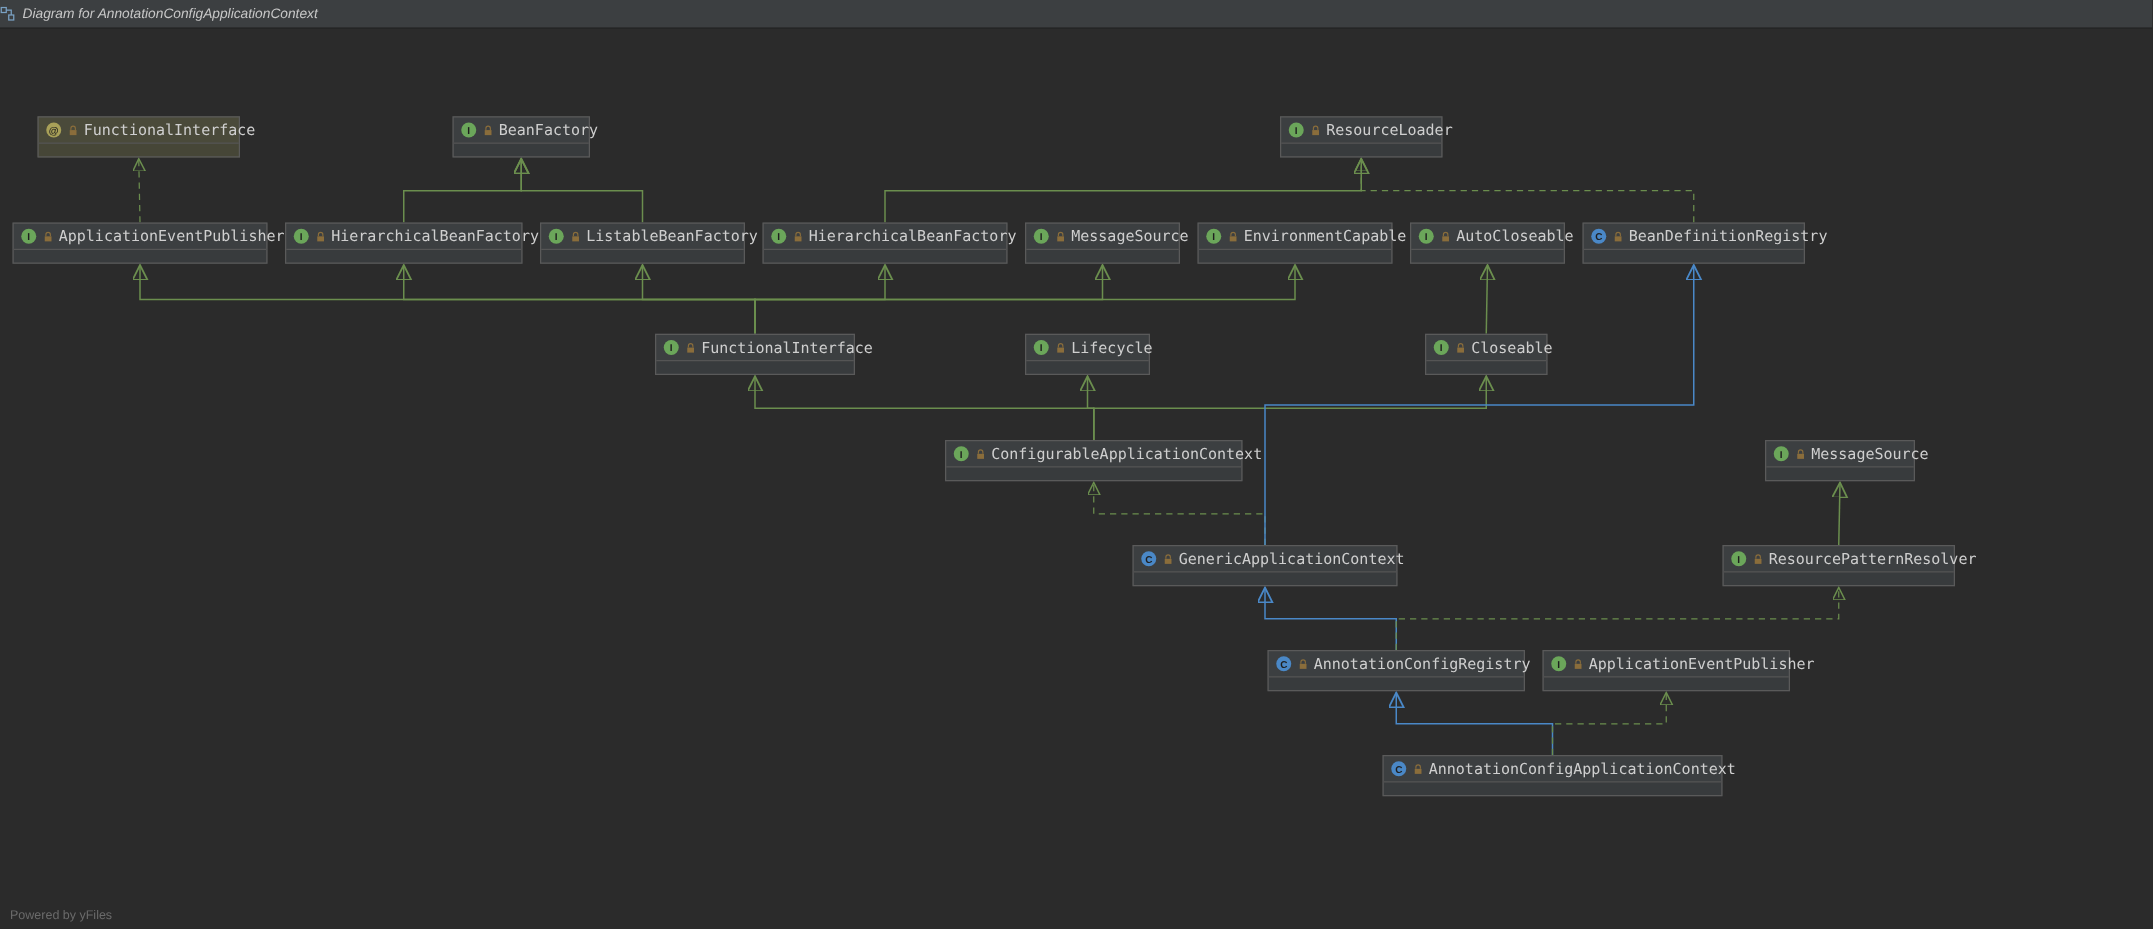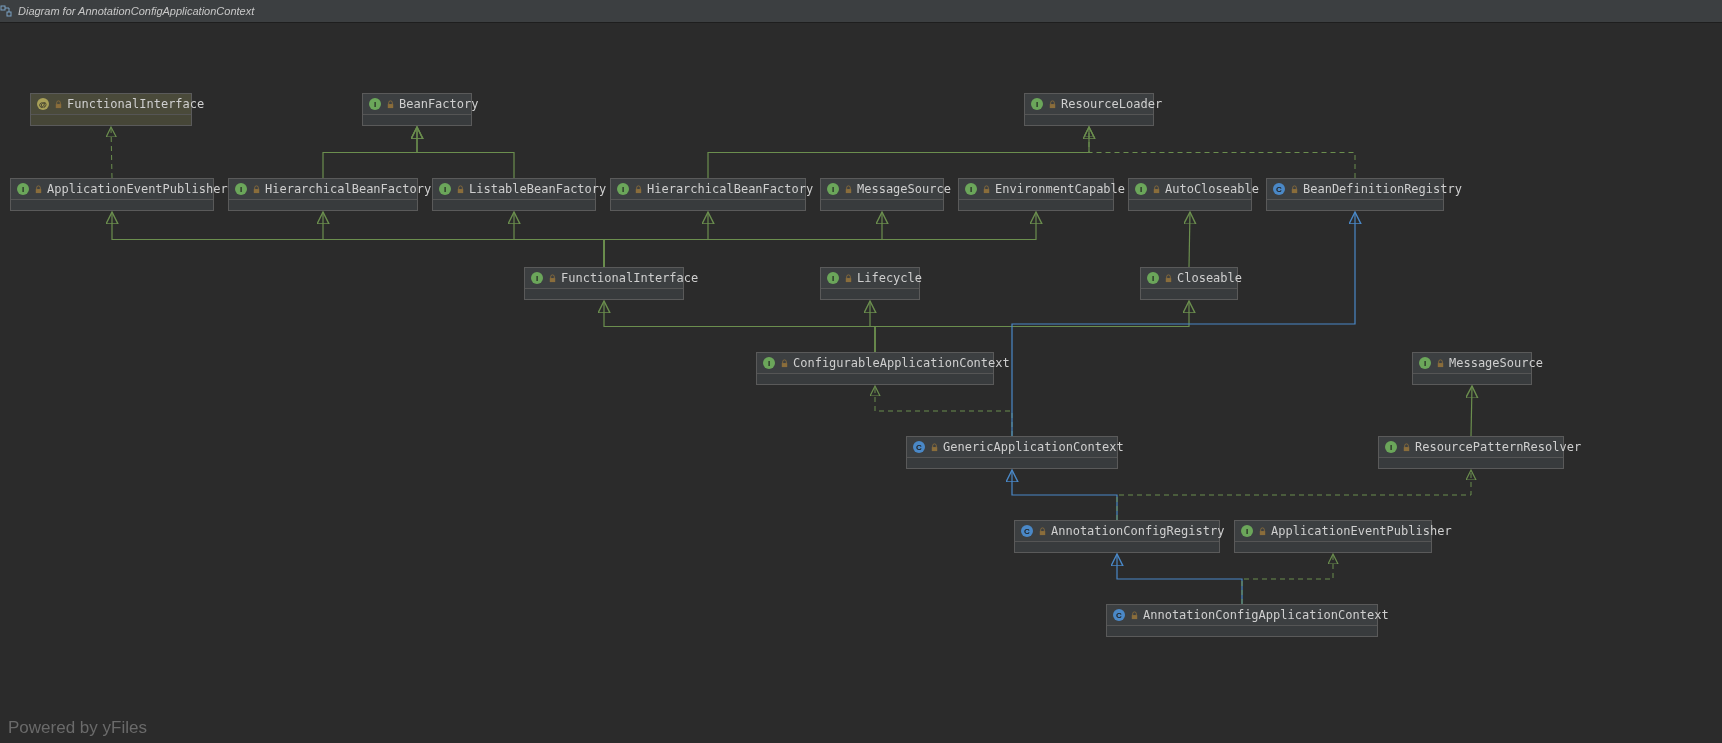--- a/index.html
+++ b/index.html
@@ -34,21 +34,21 @@
   .canvas {
     position: relative;
     width: 1722px;
     height: 721px;
     background: #2b2b2b;
   }
   .footer {
     position: absolute;
     left: 8px;
     bottom: 6px;
-    font-size: 17px;
+    font-size: 10px;
     color: #6a6a6a;
   }
   .node {
     position: absolute;
     border: 1px solid #5a5a5a;
     background: #3c3f41;
     color: #cfcfcf;
     font-family: "Consolas", "Menlo", monospace;
     font-size: 12px;
     box-sizing: border-box;

